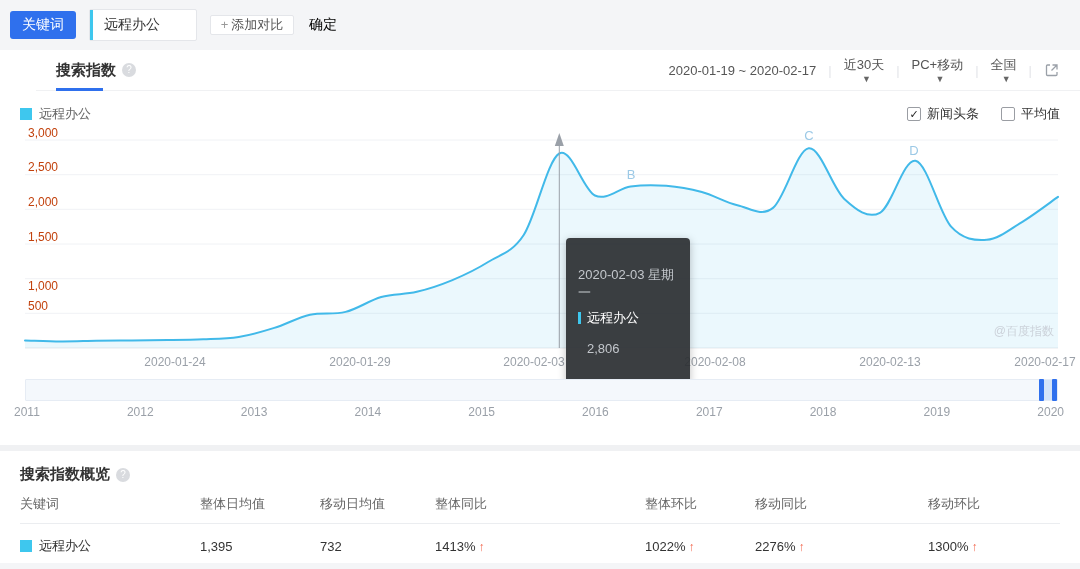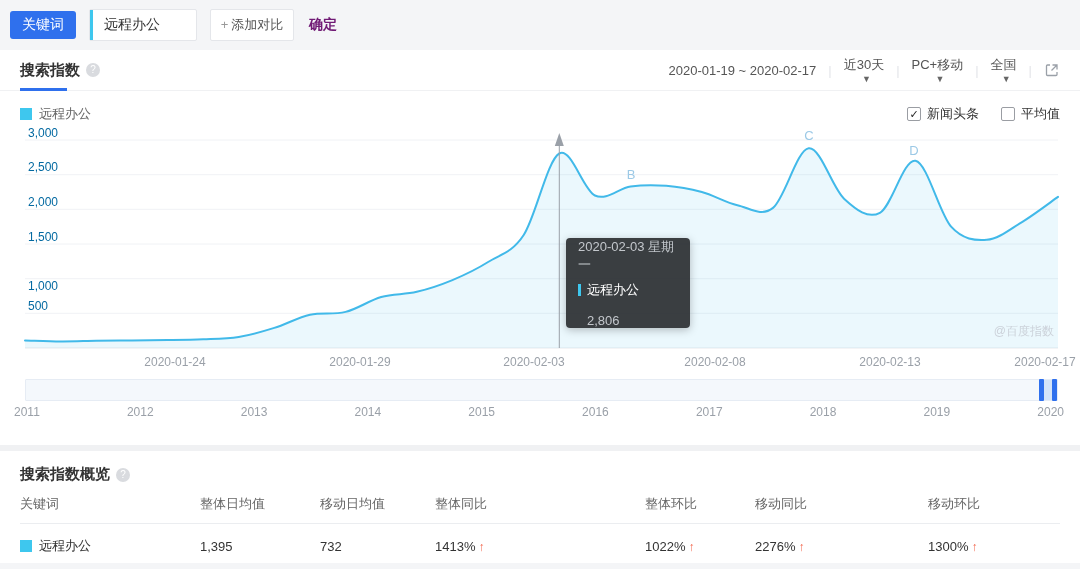--- a/index.html
+++ b/index.html
@@ -10,34 +10,34 @@
   
   .toolbar { height:50px; display:flex; align-items:center; padding-left:10px; }
   .kw-btn { background:#2F70ED; color:#fff; font-size:14px; border:none;
     width:66px; height:28px; border-radius:3px; cursor:pointer; }
   .kw-input-wrap { margin-left:13px; position:relative; width:108px; height:32px;
     background:#fff; border:1px solid #e4e6ea; border-radius:2px;
     display:flex; align-items:center; }
   .kw-accent { position:absolute; left:0; top:0; bottom:0; width:3px; background:#3EC7EE; }
   .kw-input { border:none; outline:none; width:100%; padding-left:14px;
     font-size:14px; color:#333; background:transparent; font-family:inherit; }
-  .add-btn { margin-left:13px; width:84px; height:32px; background:#fff;
+  .add-btn { margin-left:13px; width:84px; height:20px; background:#fff;
     border:1px solid #e4e6ea; border-radius:2px; color:#555; font-size:13px; cursor:pointer; }
   .add-btn .plus { color:#999; margin-right:3px; }
-  .confirm-link { margin-left:15px; color:#701a75; font-size:14px; text-decoration:none; cursor:pointer;font-weight:bold; }
+  .confirm-link { margin-left:15px; color:#000000; font-size:14px; text-decoration:none; cursor:pointer; }
 
   
   .card { background:#fff; }
   .card1 { height:395px; }
   .gap { height:6px; background:#f0f1f3; }
   .card2 { height:112px; }
 
   
   .panel-head { height:41px; display:flex; align-items:center;
-    padding:0 20px; border-bottom:1px solid #f0f1f3; position:relative; }
+    padding:0 20px; border-bottom:1px solid #f0f1f3; position:relative;margin-left:36px; }
   .panel-title-wrap { display:flex; align-items:center; height:100%; position:relative; }
   .panel-title { font-size:15px; color:#333; font-weight:bold; }
   .tab-underline { position:absolute; left:0; bottom:-1px; width:47px; height:3px; background:#2F70ED; }
   .qmark { display:inline-block; width:14px; height:14px; border-radius:50%;
     background:#d9dbdf; color:#fff; font-size:10px; line-height:14px;
     text-align:center; margin-left:6px; }
   .head-right { margin-left:auto; display:flex; align-items:center; font-size:13px; color:#555;text-align:center; }
   .sep { color:#e3e5e9; margin:0 12px; }
   .dropdown { display:flex; align-items:center; cursor:pointer;flex-direction:column; }
   .caret { font-size:9px; color:#666; margin-left:5px; }
@@ -49,28 +49,28 @@
   .legend-label { font-size:13px; color:#666; margin-left:7px; }
   .legend-right { margin-left:auto; display:flex; align-items:center; font-size:13px; color:#333; }
   .cbx { width:14px; height:14px; border:1px solid #9a9da3; border-radius:2px;
     display:inline-flex; align-items:center; justify-content:center;
     background:#fff; margin-right:6px; font-size:11px; color:#222; cursor:pointer; }
   .cbx-group { display:flex; align-items:center; margin-left:22px; cursor:pointer; }
 
   
   .chart-wrap { position:relative; height:250px; margin-top:2px; }
   .chart-svg { position:absolute; left:0; top:0; }
-  .ylab { position:absolute; left:28px; font-size:12px; color:#0369a1; }
+  .ylab { position:absolute; left:28px; font-size:12px; color:#c2410c; }
   .xlab { position:absolute; top:230px; transform:translateX(-50%);
     font-size:12px; color:#9aa0a8; white-space:nowrap; }
   .ann { position:absolute; font-size:13px; color:#9cc9e6; transform:translateX(-50%); }
   .watermark { position:absolute; right:26px; top:198px; font-size:12px; color:#ccd2da; }
 
   .tooltip { position:absolute; left:566px; top:113px; width:124px;
-    background:rgba(44,47,51,0.93); border-radius:4px; padding:0 12px;
+    background:rgba(44,47,51,0.93); border-radius:4px; padding:28px 12px;
     box-shadow:0 2px 8px rgba(0,0,0,0.25); }
   .tt-date { font-size:13px; color:#c3c7cc; }
   .tt-series { display:flex; align-items:center; margin-top:7px; }
   .tt-bar { width:3px; height:12px; background:#3EC7EE; margin-right:6px; }
   .tt-name { font-size:13px; color:#fff; }
   .tt-val { font-size:13px; color:#c3c7cc; margin-top:14px; padding-left:9px; }
 
   
   .slider { position:relative; margin:4px 22px 0 25px; height:22px;
     background:#f4f8fc; border:1px solid #e6ecf4; border-radius:1px; }

